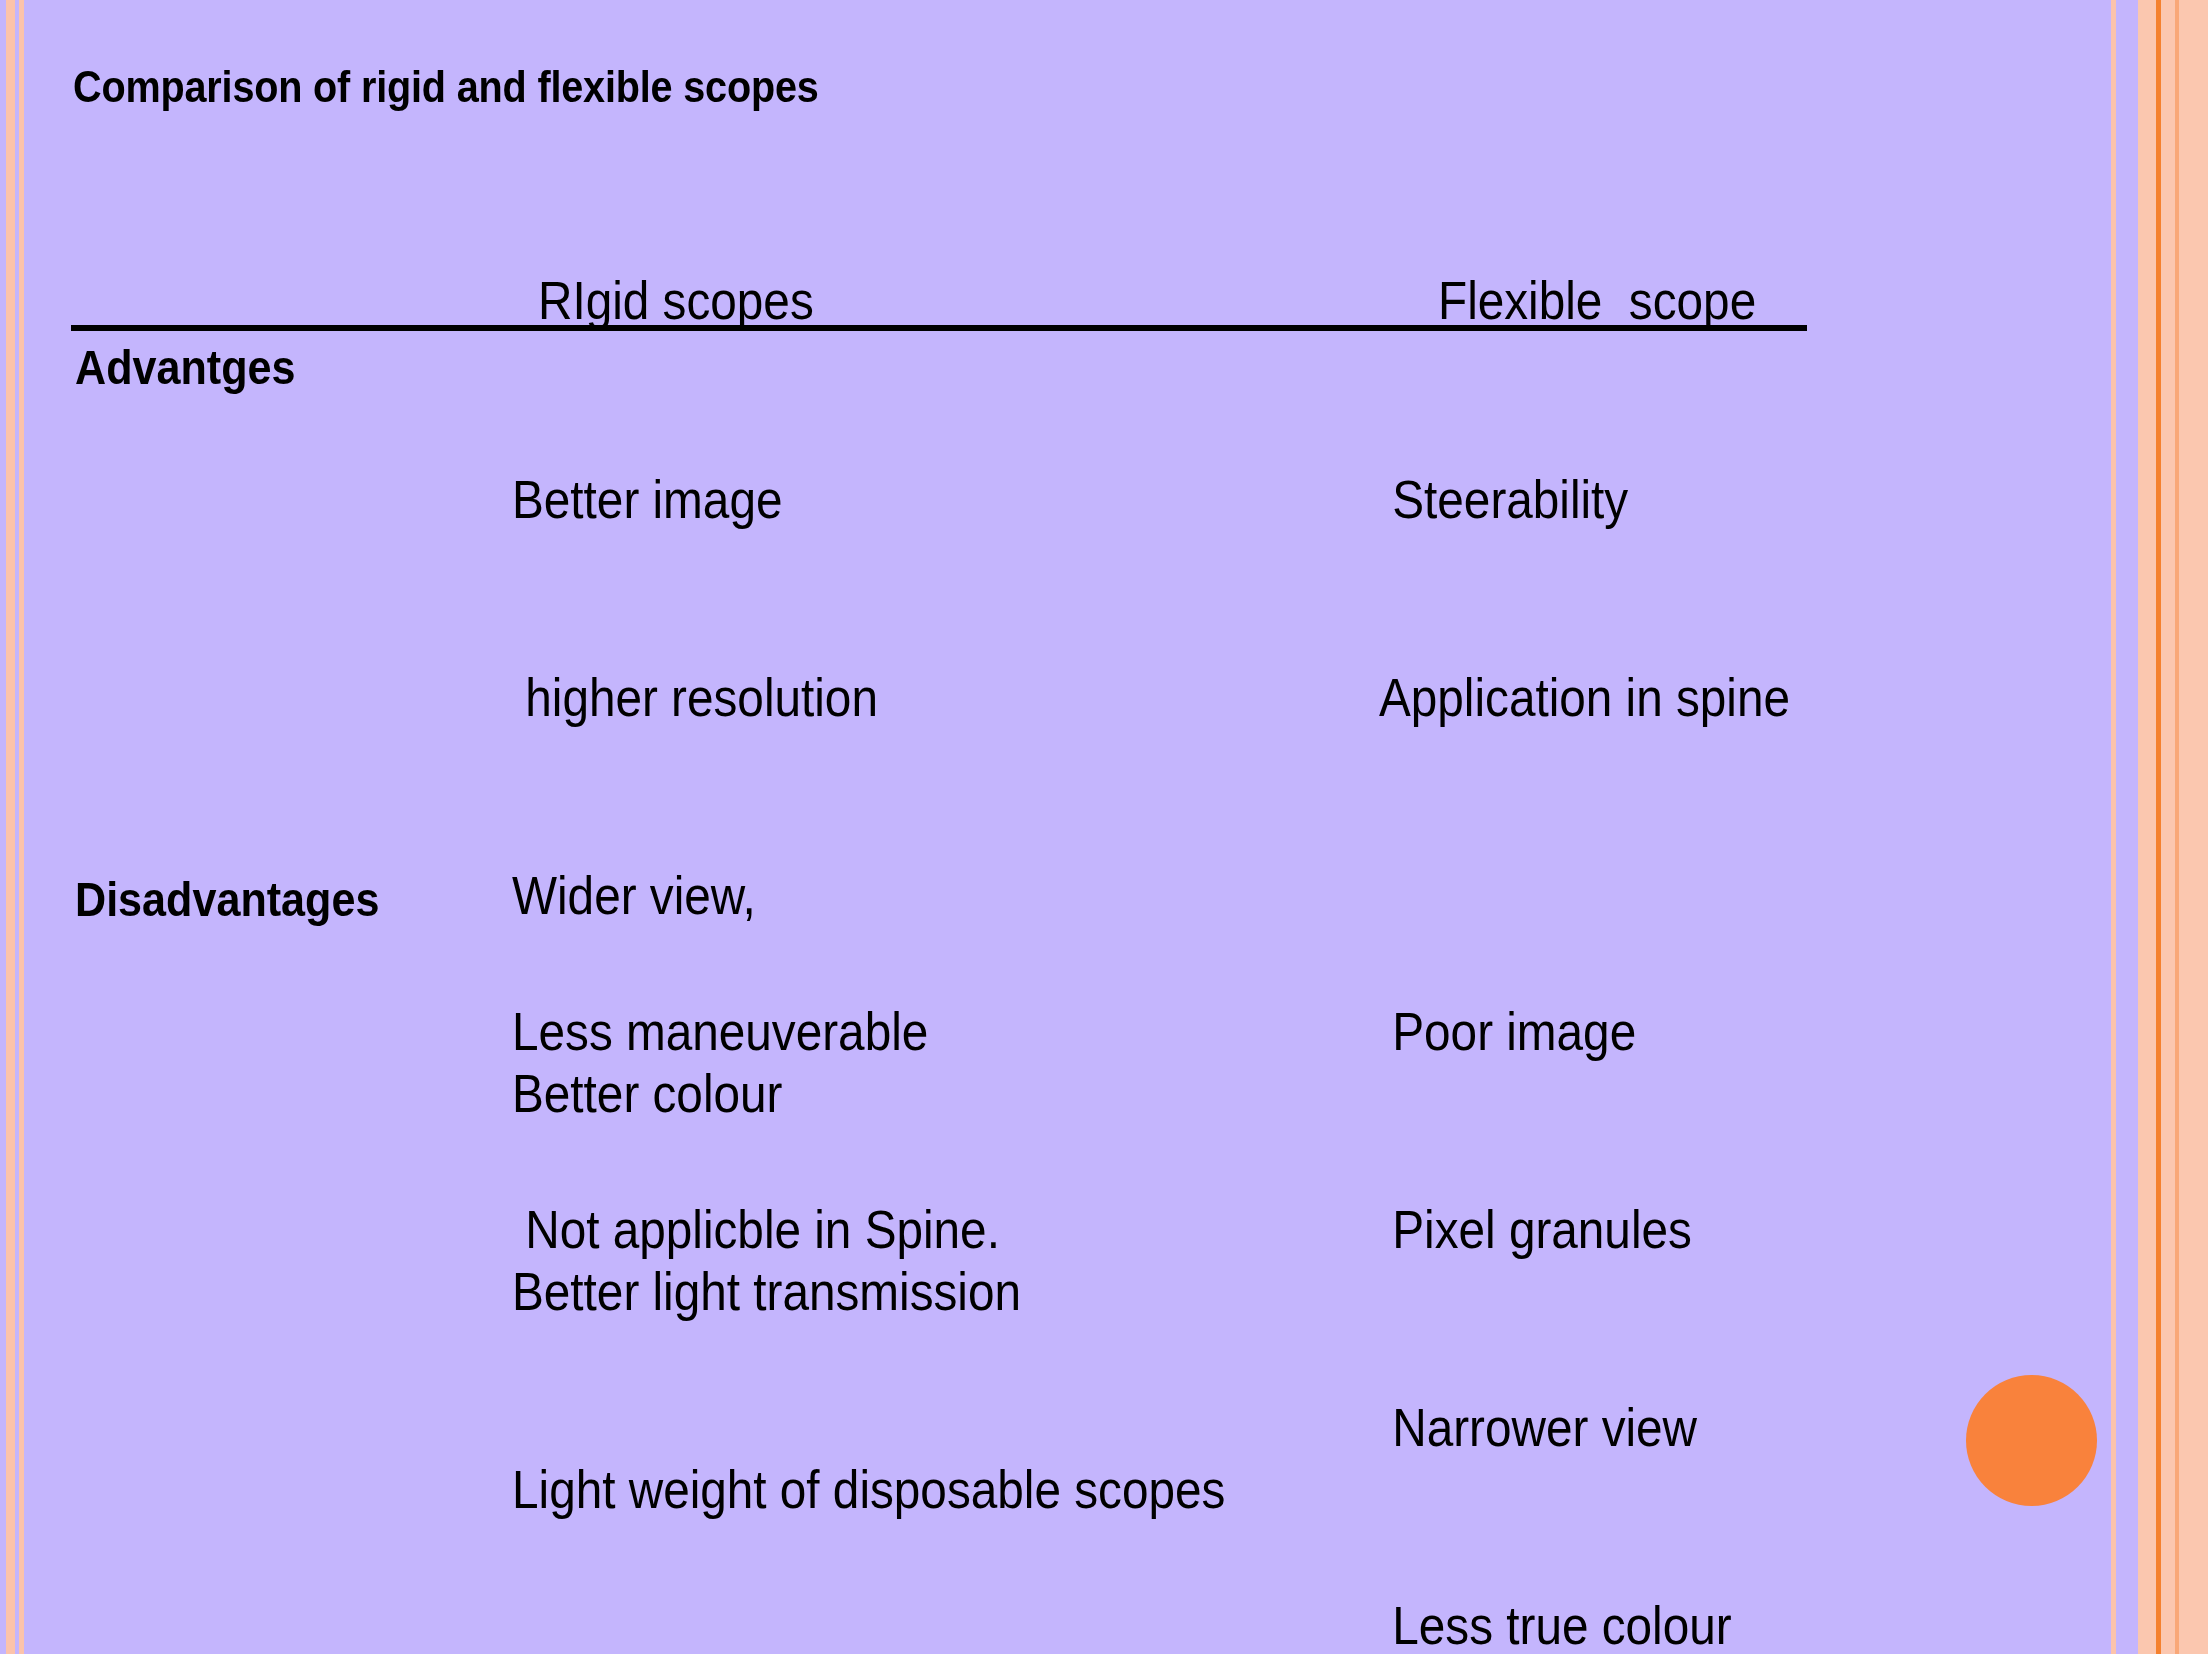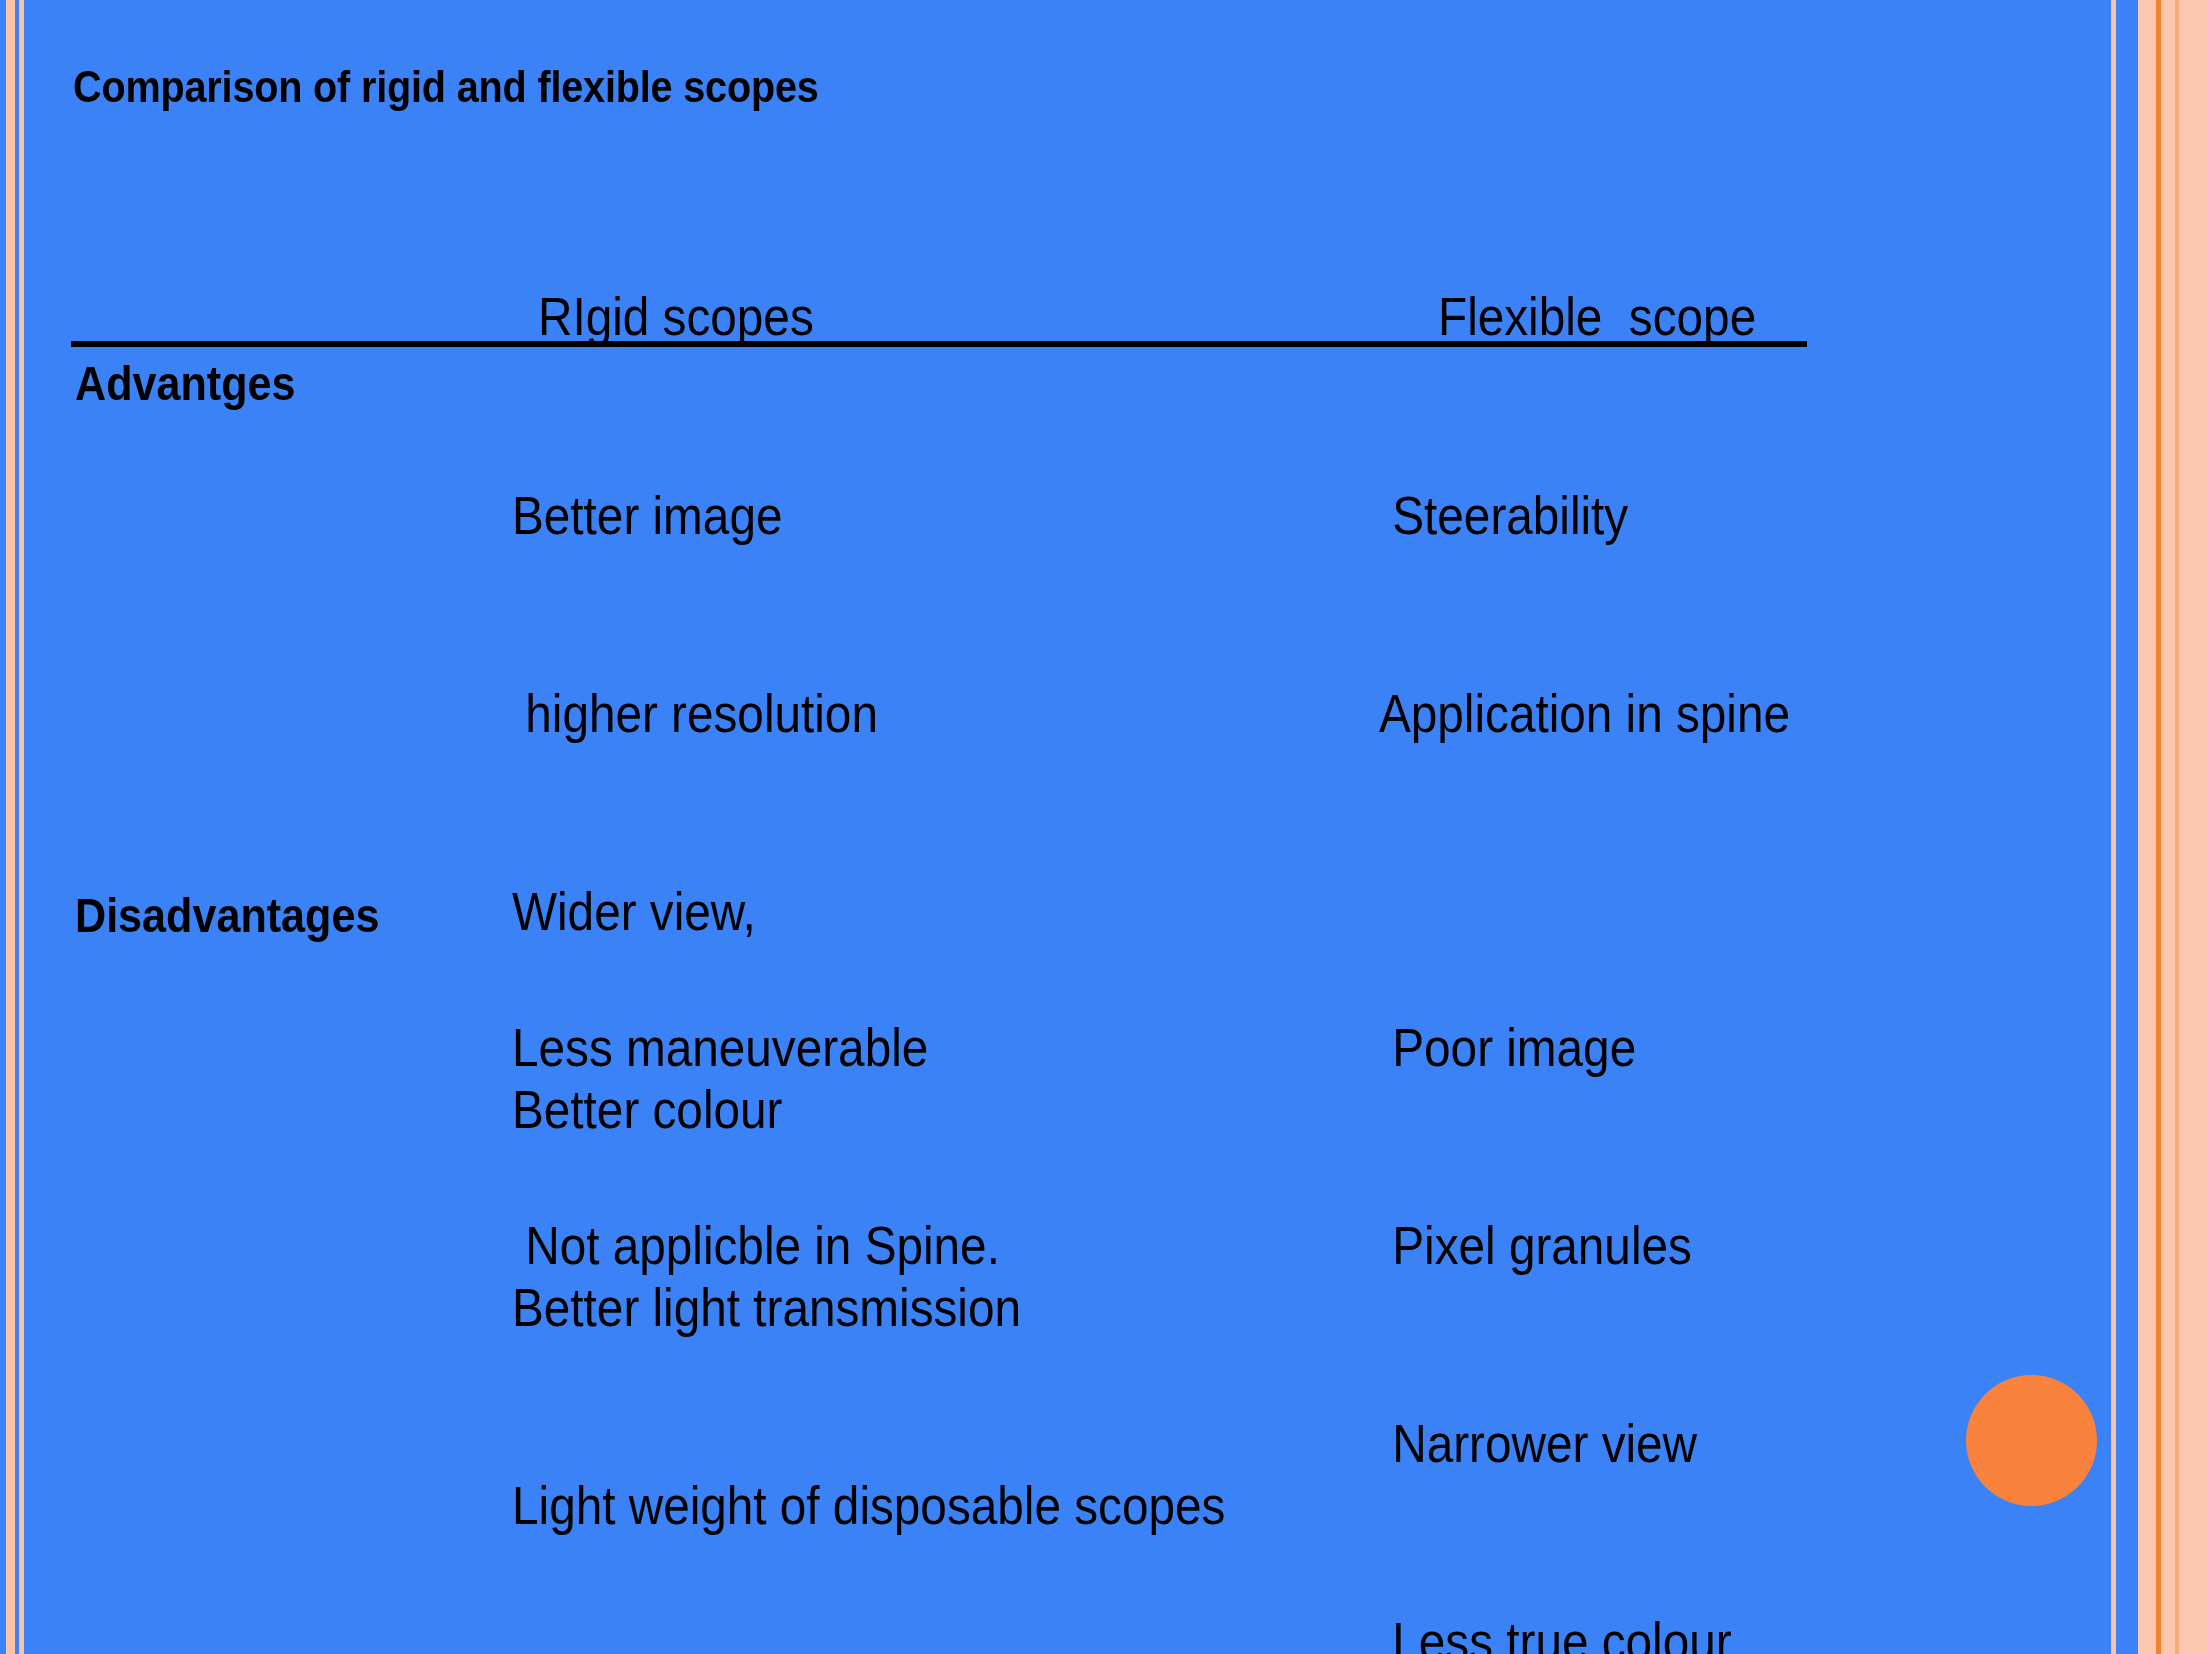--- a/index.html
+++ b/index.html
@@ -8,21 +8,21 @@
     padding: 0;
     background: #ffffff;
   }
   body {
     font-family: "Liberation Sans", "DejaVu Sans", sans-serif;
   }
   #slide {
     position: relative;
     width: 2209px;
     height: 1655px;
-    background: #3b82f6;
+    background: #c4b5fd;
     overflow: hidden;
   }
 
   
   .stripe {
     position: absolute;
     top: 0;
     bottom: 0;
     pointer-events: none;
   }
@@ -49,21 +49,21 @@
     letter-spacing: -0.2px;
     white-space: nowrap;
     transform: scaleX(0.88);
     transform-origin: left top;
   }
 
   
   #table {
     position: absolute;
     left: 0;
-    top: 16px;
+    top: 0;
     width: 2209px;
     height: 1624px;
   }
 
   .hdr {
     position: absolute;
     font-size: 53px;
     color: #000000;
     white-space: pre;
     transform: scaleX(0.9);

